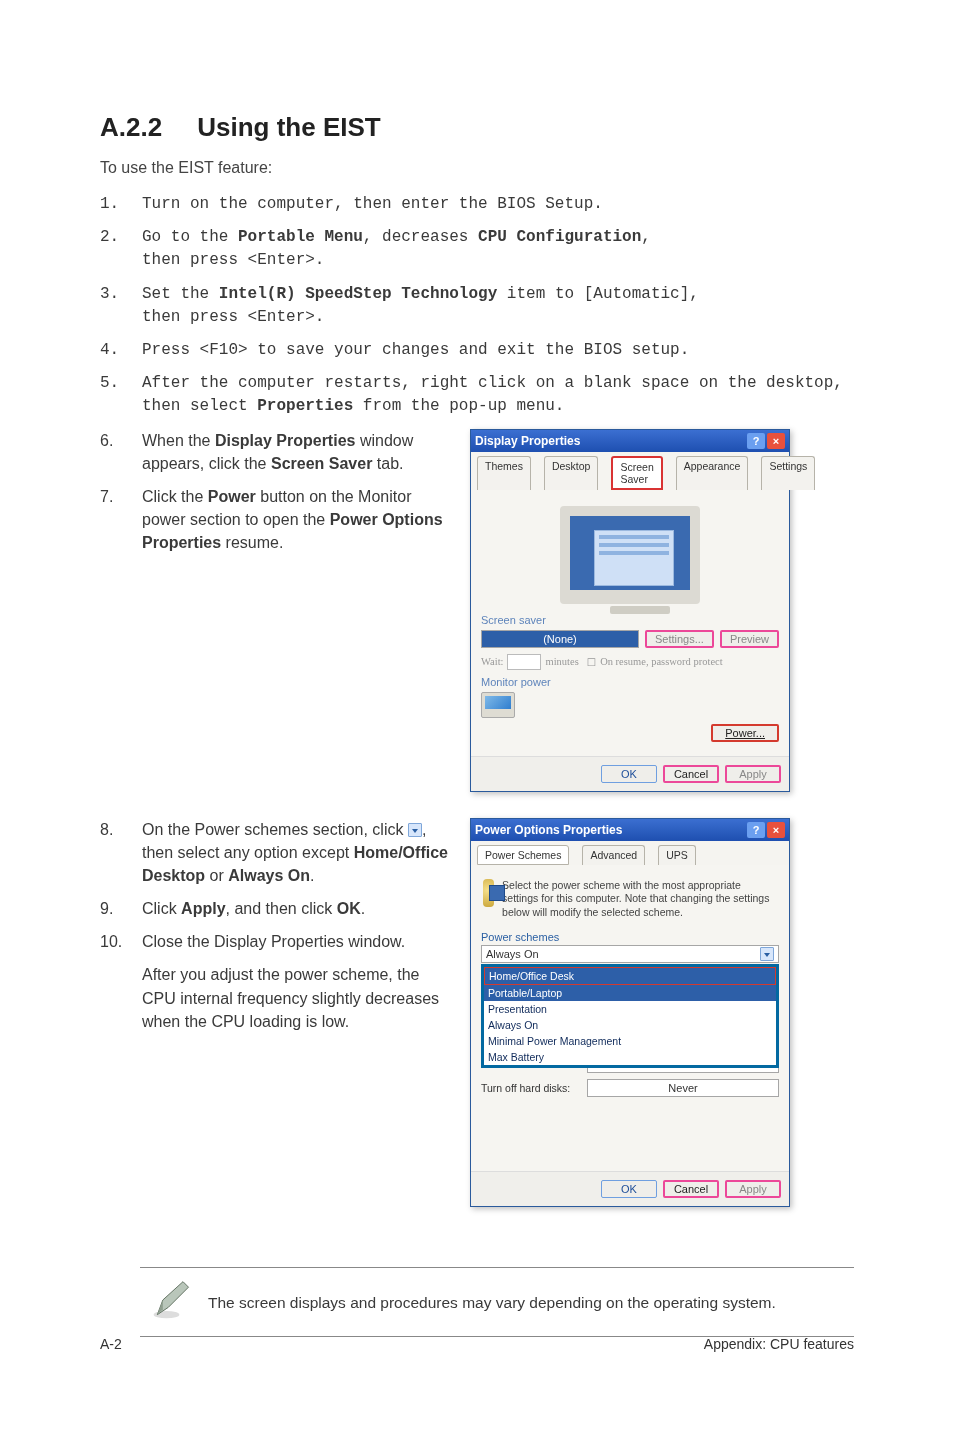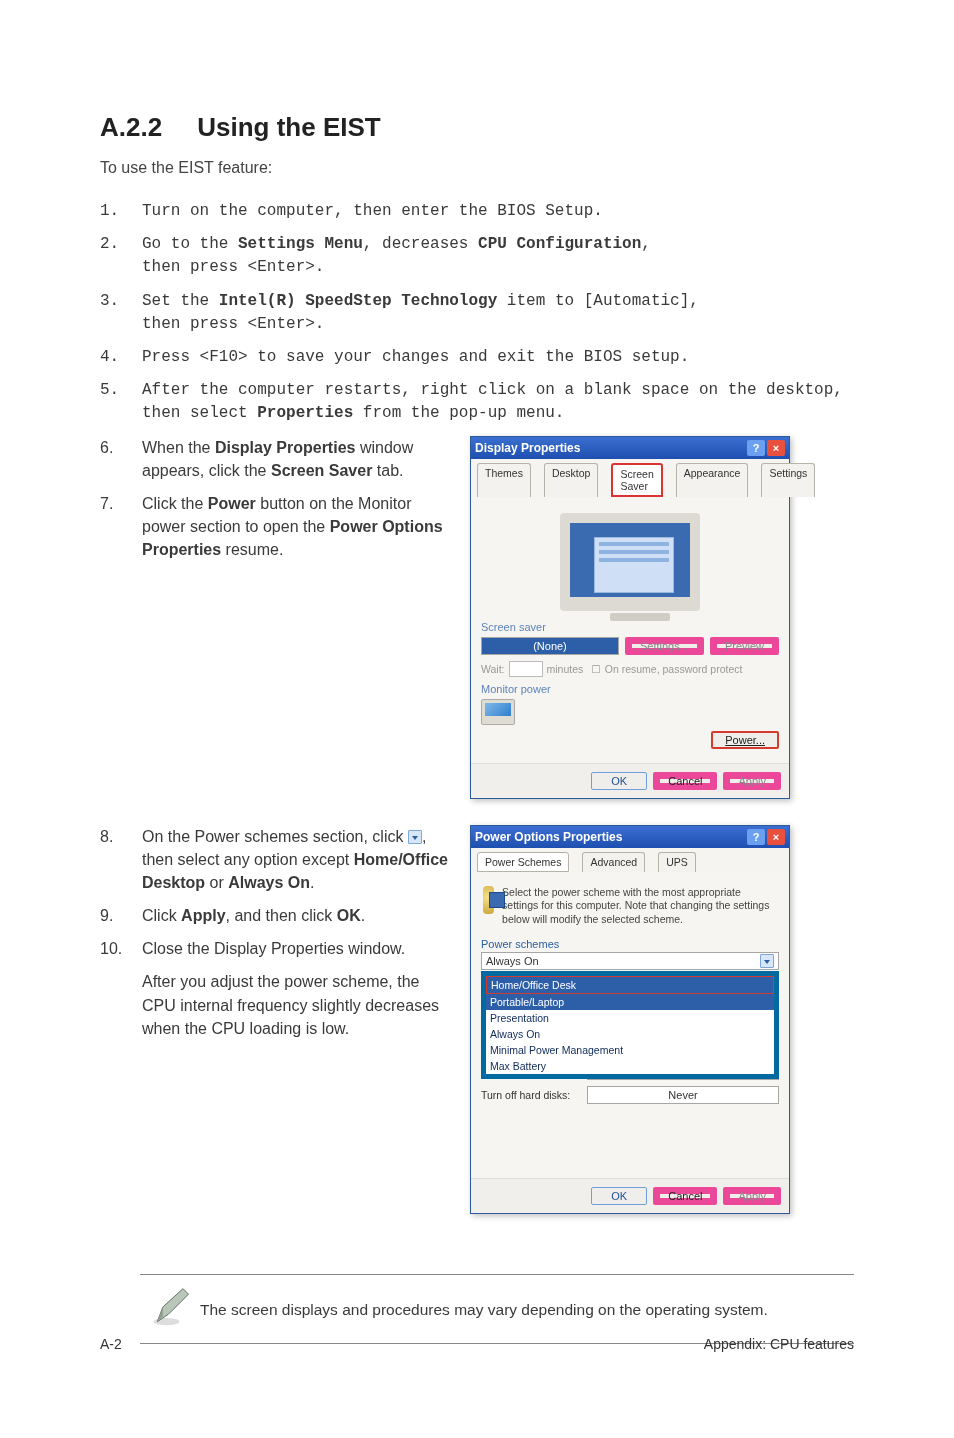--- a/index.html
+++ b/index.html
@@ -1,32 +1,32 @@
 <!DOCTYPE html>
 <html><head>
 <meta charset="utf-8">
 <style>
   * { box-sizing: border-box; margin: 0; padding: 0; }
   html, body { width: 954px; height: 1438px; background: #fff; font-family: Arial, Helvetica, sans-serif; color: #333; }
   .page { width: 954px; height: 1438px; position: relative; padding: 112px 100px 0 100px; }
   h2 { font-size: 26px; font-weight: bold; color: #222; margin-bottom: 16px; }
   h2 .secnum { display: inline-block; width: 90px; }
-  .intro { font-size: 16px; margin-bottom: 23px; color: #444; }
+  .intro { font-size: 16px; margin-bottom: 16px; color: #444; }
   ol.main { list-style: none; counter-reset: item; font-family: Liberation Mono, monospace; }
   ol.main > li { counter-increment: item; display: flex; margin-bottom: 10px; font-size: 16px; line-height: 1.45; color: #3a3a3a; }
   ol.main > li::before { content: counter(item) "."; width: 42px; flex: 0 0 42px; }
   ol.main > li .body { flex: 1; }
   .two-col { display: flex; gap: 20px; margin-top: 4px; }
   .two-col .left { flex: 0 0 350px; }
   .two-col .right { flex: 1; }
   ol.sub { list-style: none; }
   ol.sub > li { display: flex; margin-bottom: 10px; font-size: 16px; line-height: 1.45; color: #3a3a3a; }
   ol.sub > li .num { width: 42px; flex: 0 0 42px; }
   ol.sub > li .body { flex: 1; }
-  .note-block { display: flex; align-items: center; border-top: 1px solid #888; border-bottom: 1px solid #888; padding: 10px 10px; margin-top: 38px; margin-left: 40px; margin-right: 0; }
+  .note-block { display: flex; align-items: center; border-top: 1px solid #888; border-bottom: 1px solid #888; padding: 10px 10px; margin-top: 38px; margin-left: 40px; margin-right: 0; gap: 8px; }
   .note-icon { width: 50px; flex: 0 0 50px; }
   .note-text { font-size: 15.5px; color: #3a3a3a; line-height: 1.4; }
   .footer { position: absolute; bottom: 86px; left: 100px; right: 100px; display: flex; justify-content: space-between; font-size: 14px; color: #333; }
   .dropdown-caret { display: inline-block; width: 14px; height: 14px; background: #d7e6fb; border: 1px solid #7ea6d9; position: relative; vertical-align: -2px; border-radius: 1px; }
   .dropdown-caret::after { content: ""; position: absolute; left: 3px; top: 5px; width: 0; height: 0; border-left: 3.5px solid transparent; border-right: 3.5px solid transparent; border-top: 4px solid #2a5fa3; }
 
   
   .win { width: 320px; border: 1px solid #2a5a9c; background: #f2f1ee; font-size: 11px; color: #222; box-shadow: 2px 2px 6px rgba(0,0,0,0.25); margin-bottom: 22px; }
   .titlebar { background: linear-gradient(#3b6fd1, #1e4fb0); color: #fff; display: flex; align-items: center; height: 22px; padding: 0 4px; font-weight: bold; }
   .titlebar .t-title { flex: 1; font-size: 12px; }
@@ -38,37 +38,37 @@
   .tab.active { border: 2px solid #d93333; background: #fff; }
   .win-body { padding: 10px 10px 8px 10px; background: #f6f5f1; }
   .monitor-preview { width: 140px; height: 98px; margin: 6px auto 10px auto; background: #3a6ab0; border: 10px solid #dcdad3; border-bottom-width: 14px; border-radius: 4px; position: relative; }
   .monitor-preview::after { content: ""; position: absolute; left: 40px; bottom: -24px; width: 60px; height: 8px; background: #cfcdc4; border-radius: 2px; }
   .monitor-inner { position: absolute; left: 24px; top: 14px; width: 80px; height: 56px; background: #cfe0f6; border: 1px solid #9cb9df; }
   .monitor-inner .line { height: 4px; background: #8fb3e0; margin: 4px 4px; }
   .group-label { color: #5e84bb; font-size: 11px; margin-top: 6px; margin-bottom: 4px; }
   .row { display: flex; align-items: center; gap: 6px; margin-bottom: 6px; }
   .select-faux { flex: 1; height: 18px; border: 1px solid #a6a6a6; background: #fff; display: flex; align-items: center; padding: 0 4px; color: #333; justify-content: center; }
   .select-faux.dark { background: #2d5fa8; color: #fff; }
-  .btn-faux { height: 18px; border: 7px solid #ec4899; background: #efeeea; padding: 0 8px; color: #888; display: flex; align-items: center; border-radius: 2px; }
+  .btn-faux { height: 18px; border: 2px solid #ec4899; background: #efeeea; padding: 0 8px; color: #888; display: flex; align-items: center; border-radius: 2px; }
   .btn-faux.enabled { color: #222; }
   .btn-faux.red { border: 2px solid #d43a2e; color: #222; padding: 0 12px; text-decoration: underline; }
-  .small-row { display: flex; align-items: center; gap: 4px; color: #999; font-size: 10.5px; }
+  .small-row { display: flex; align-items: center; gap: 4px; color: #999; font-size: 10.5px; font-family: Liberation Serif, serif; }
   .spin { width: 34px; height: 16px; border: 1px solid #bbb; background: #fff; }
   .monitor-icon { width: 34px; height: 26px; background: #dedcd3; border: 1px solid #aaa; border-radius: 2px; margin-right: 6px; position: relative; }
   .monitor-icon::after { content: ""; position: absolute; inset: 3px 3px 8px 3px; background: linear-gradient(135deg,#7fb9e8,#2f7ecf); }
   .dlg-buttons { display: flex; justify-content: flex-end; gap: 6px; padding: 8px; background: #f0efeb; border-top: 1px solid #ddd; }
   .dlg-buttons .btn-faux { min-width: 56px; justify-content: center; }
   .dlg-buttons .btn-faux.ok { border: 1px solid #6f9fe0; color: #1f4f9a; }
 
   
   .po-desc { display: flex; gap: 8px; font-size: 10.5px; line-height: 1.3; padding: 4px 2px 8px 2px; color: #444; }
   .po-icon { width: 28px; height: 28px; background: radial-gradient(circle at 40% 40%, #f6e08a, #caa63a); border-radius: 4px; position: relative; }
   .po-icon::after { content:""; position:absolute; left:6px; top:6px; width:14px; height:14px; background:#3a6ab0; border:1px solid #1e4a8a; }
   .dropdown-open { position: relative; margin-bottom: 92px; }
-  .dropdown-list { position: absolute; left: 0; right: 0; top: 19px; border: 5px solid #0369a1; background: #fff; z-index: 5; }
+  .dropdown-list { position: absolute; left: 0; right: 0; top: 19px; border: 3px solid #0369a1; background: #fff; z-index: 5; }
   .dropdown-list .opt { padding: 2px 4px; font-size: 10.5px; color: #0f2a5a; }
   .dropdown-list .opt.hi { background: #2d5fa8; color: #fff; }
   .dropdown-list .opt.red { border: 1px solid #d43a2e; }
   .field-label { font-size: 10.5px; color: #333; width: 100px; }
   .schemes-label { color:#2a5fa3; font-size:11px; margin:4px 0 2px 0; }
 
   .pencil-svg { width: 44px; height: 44px; }
 </style>
 </head>
 <body>
@@ -81,21 +81,21 @@
   </h2>
 
   <p class="intro">To use the EIST feature:</p>
 
   <ol class="main">
     <li>
         <div class="body">Turn on the computer, then enter the BIOS Setup.</div>
       </li>
     <li>
         <div class="body">
-      <span>Go to the </span><b>Settings Menu</b><span>, decreases </span><b>CPU Configuration</b><span>,</span><br>
+      <span>Go to the </span><b>Portable Menu</b><span>, decreases </span><b>CPU Configuration</b><span>,</span><br>
       <span>then press &lt;Enter&gt;.</span>
     </div>
       </li>
     <li>
         <div class="body">
       <span>Set the </span><b>Intel(R) SpeedStep Technology</b><span> item to [Automatic],</span><br>
       <span>then press &lt;Enter&gt;.</span>
     </div>
       </li>
     <li>

